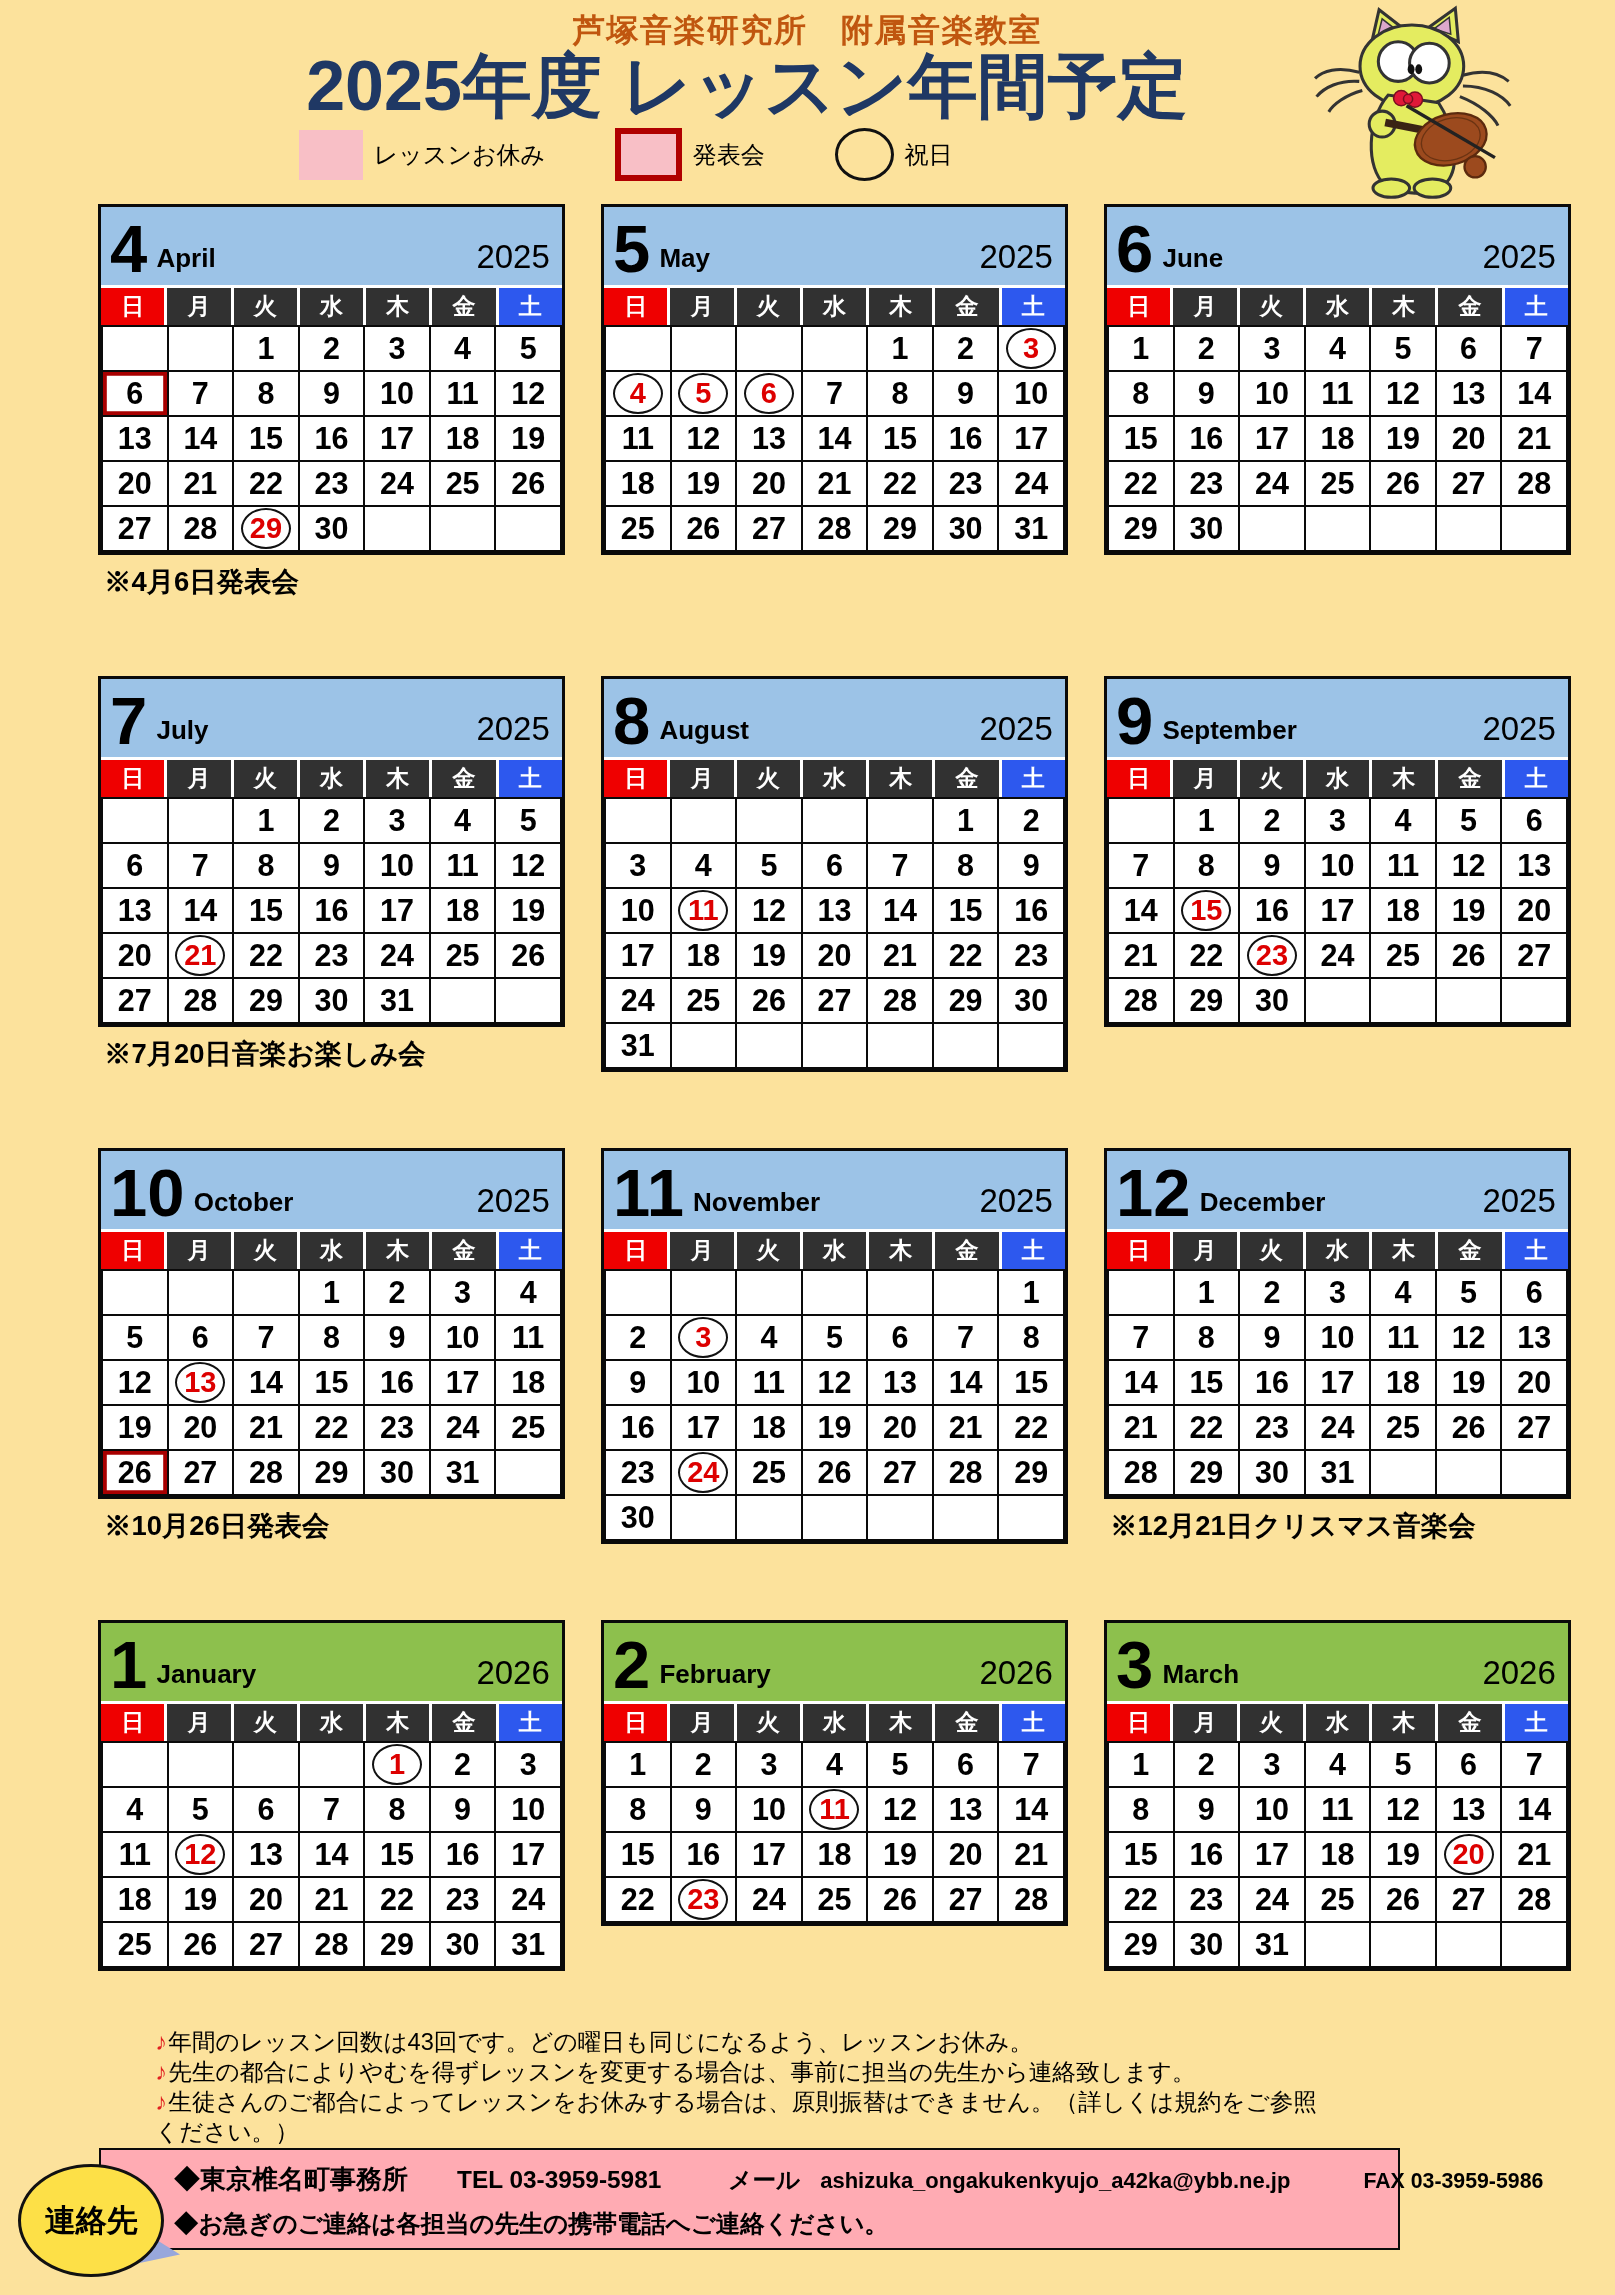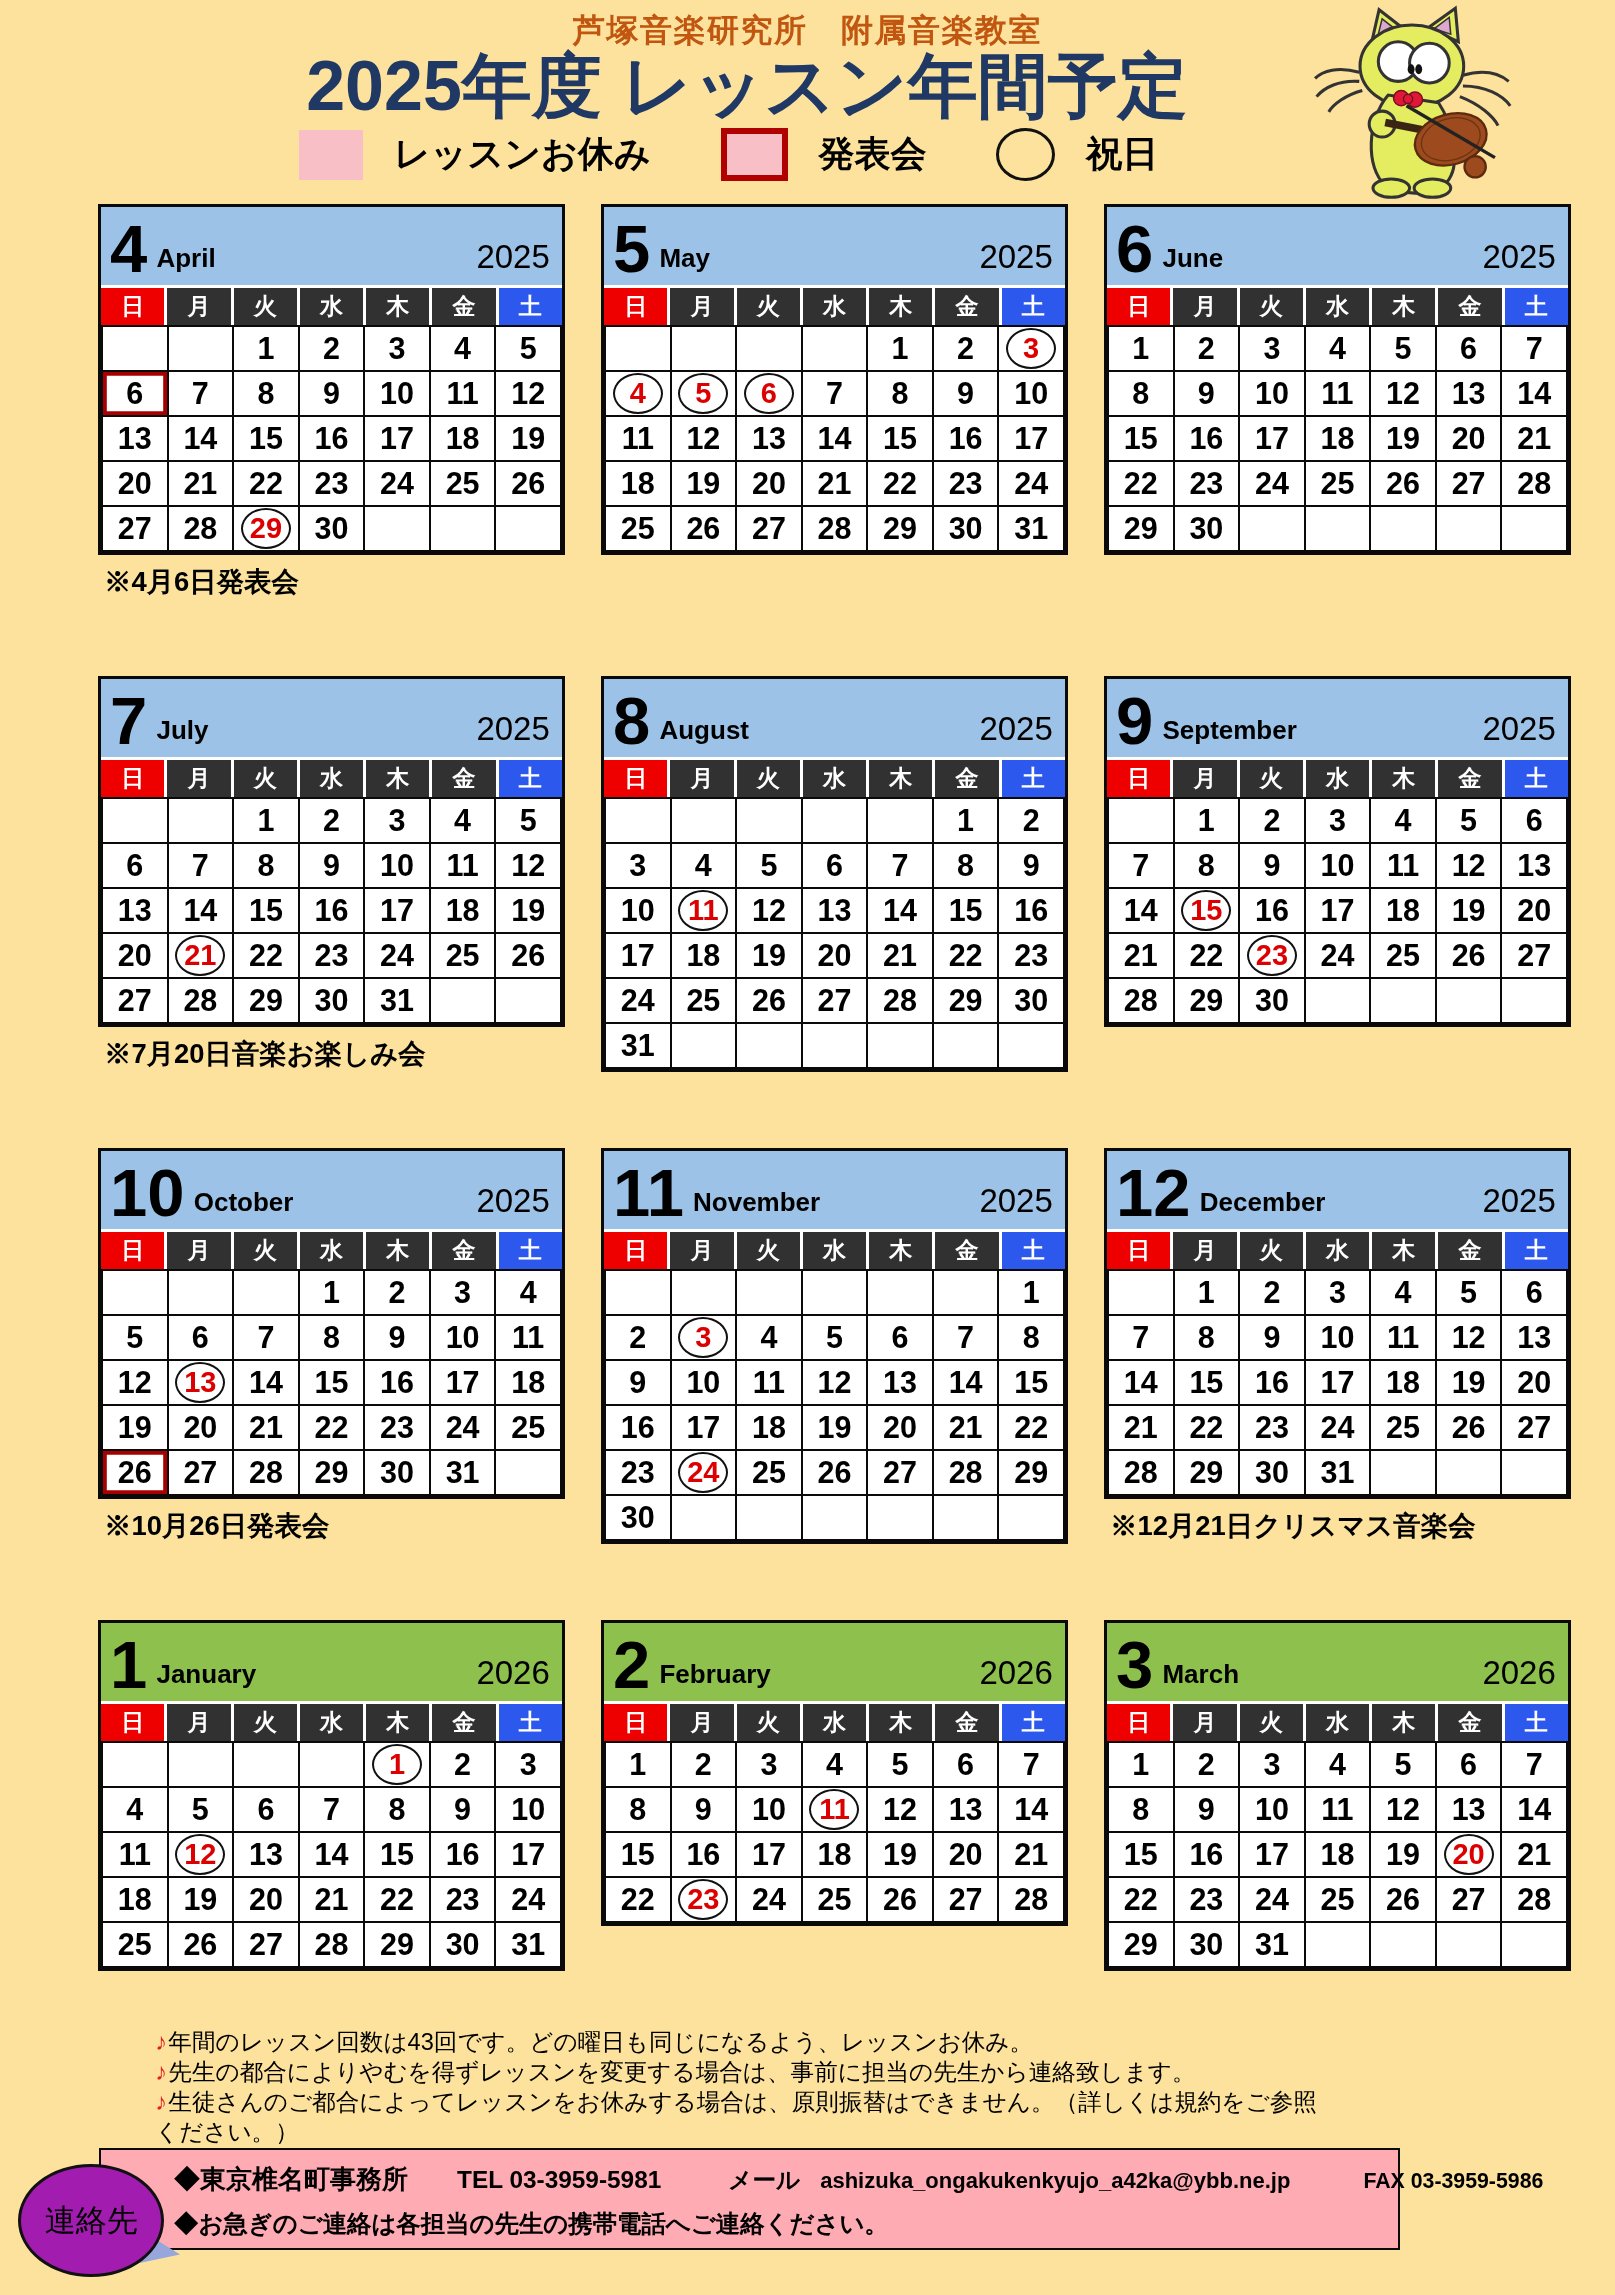--- a/index.html
+++ b/index.html
@@ -20,21 +20,21 @@
   .title{
     position:absolute;top:40px;left:46px;width:1402px;
     text-align:center;font-size:70px;font-weight:bold;color:#1F3864;
   }
   
   .legend{
     position:absolute;top:128px;left:299px;
     display:flex;align-items:center;gap:70px;
   }
   .legend-item{display:flex;align-items:center;gap:10.7px;}
-  .legend-label{font-size:36px;font-weight:bold;margin-left:20px;}
+  .legend-label{font-size:24px;font-weight:normal;}
   .sw-box{width:64px;height:50px;background:#F8BFC6;}
   .sw-box-red{width:55px;height:41px;background:#F8BFC6;border:6.1px solid #B00000;}
   .sw-circle{width:53px;height:47px;border:3px solid #111;border-radius:50%;background:transparent;}
   
   .mascot{position:absolute;top:4.6px;right:40px;width:263px;height:197px;}
   
   .cal-grid{
     position:absolute;top:204px;left:98px;
     display:grid;grid-template-columns:repeat(3,467px);
     column-gap:36px;grid-auto-rows:472px;
@@ -93,23 +93,23 @@
   }
   .contact-line1{display:flex;align-items:baseline;white-space:nowrap;}
   .c-office{font-size:26px;font-weight:bold;}
   .c-tel{font-size:24.4px;font-weight:bold;margin-left:49px;}
   .c-mail-label{font-size:23.6px;font-weight:bold;margin-left:67px;}
   .c-email{font-size:22px;font-weight:bold;margin-left:20px;text-align:center;}
   .c-fax{font-size:21.3px;font-weight:bold;margin-left:73px;}
   .contact-line2{font-size:24.4px;font-weight:bold;margin-top:10.7px;}
   .bubble{
     position:absolute;left:18.3px;top:2164px;width:146px;height:113px;
-    box-sizing:border-box;background:#a21caf;border:3px solid #111;
+    box-sizing:border-box;background:#fde047;border:3px solid #111;
     border-radius:50%;display:flex;align-items:center;justify-content:center;
-    font-size:31px;font-weight:normal;z-index:2;
+    font-size:31px;font-weight:bold;z-index:2;
   }
   .bubble-tail{
     position:absolute;left:139px;top:2238px;z-index:1;
     width:0;height:0;
     border-top:10.7px solid transparent;
     border-bottom:23px solid transparent;
     border-left:40px solid #98A7DB;
     transform:rotate(18deg);
   }
 </style>

